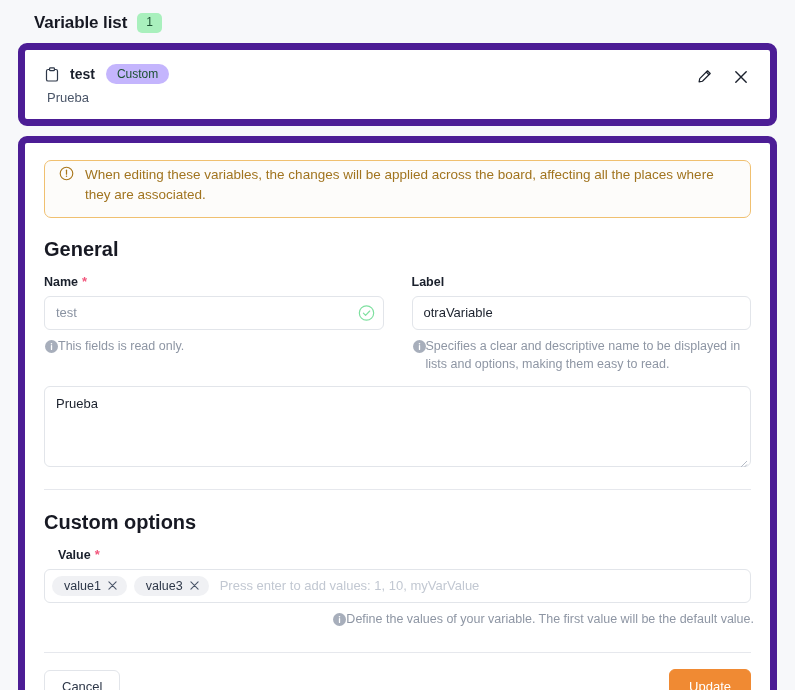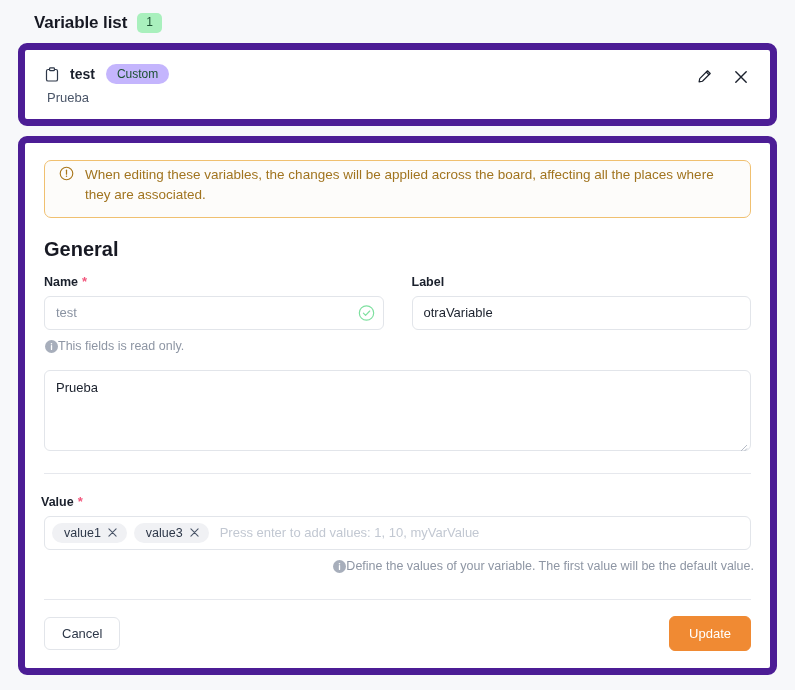--- a/index.html
+++ b/index.html
@@ -387,39 +387,50 @@
         </div>
       </div>
 
       <div class="field">
         <div class="field-label">
           <span>Label</span>
         </div>
         <div class="input-wrap">
           <input class="text-input" type="text" style="padding-right: 11px;" value="otraVariable">
         </div>
+        <div class="helper">
+          <span class="helper-icon">
+            <svg width="13" height="13" viewBox="0 0 14 14" fill="none" xmlns="http://www.w3.org/2000/svg">
+              <circle cx="7" cy="7" r="7" fill="currentColor"></circle>
+              <path d="M7 6.1v4" stroke="#ffffff" stroke-width="1.4" stroke-linecap="round"></path>
+              <circle cx="7" cy="4.1" r="0.85" fill="#ffffff"></circle>
+            </svg>
+          </span>
+          <span class="helper-text">Specifies a clear and descriptive name to be displayed in lists and options, making them easy to read.</span>
+        </div>
       </div>
     </div>
 
     <div class="desc-block">
       <div class="textarea-wrap">
         <textarea class="desc-input" style="">Prueba</textarea>
         <span class="resize-grip">
           <svg width="10" height="10" viewBox="0 0 10 10" fill="none" xmlns="http://www.w3.org/2000/svg">
             <path d="M9 3L3 9M9 6.5L6.5 9" stroke="currentColor" stroke-width="1"></path>
           </svg>
         </span>
       </div>
     </div>
 
     <hr class="divider">
 
     <div class="custom-options">
-
-      <div class="field-label" style="margin-left:0;">
+      <div class="section-title">Custom options</div>
+
+      <div class="field-label" style="margin-left:17px;">
         <span>Value</span>
         <span class="req">*</span>
       </div>
 
       <div class="tags-input">
         <span class="tag">
           <span>value1</span>
           <button class="tag-remove">
             <span>
               <svg width="9" height="9" viewBox="0 0 10 10" fill="none" xmlns="http://www.w3.org/2000/svg">

